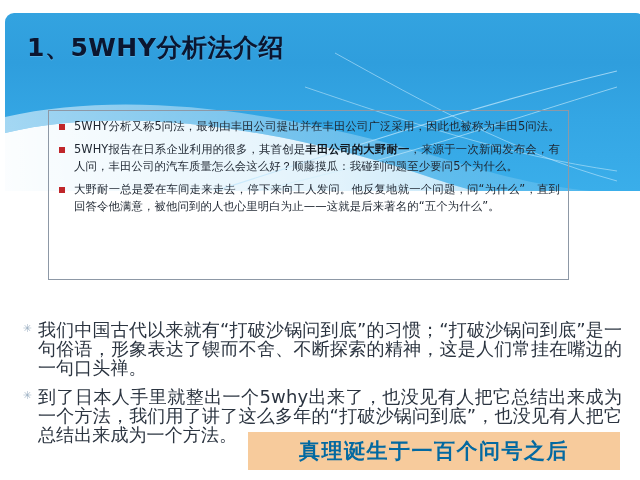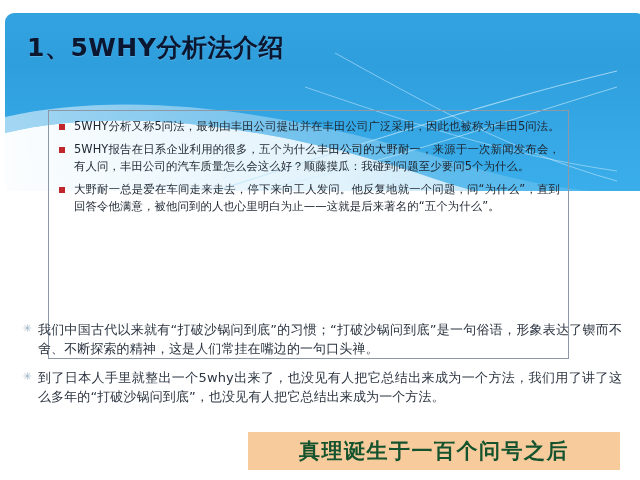--- a/index.html
+++ b/index.html
@@ -33,65 +33,65 @@
     text-shadow:0 1px 0 rgba(255,255,255,.18);
   }
   .hdr-sub{
     position:absolute;left:50px;top:59px;
     font-size:23px;font-weight:400;color:#10203f;
     white-space:nowrap;
   }
 
   
   .box{
-    position:absolute;left:48px;top:110px;width:521px;height:249px;
+    position:absolute;left:48px;top:110px;width:521px;height:170px;
     border:1px solid #8d98a6;
     background:transparent;
     box-sizing:border-box;
   }
   .box-inner{padding:7px 8px 0 6px;}
 
   .bl{
     display:flex;align-items:flex-start;
     margin:0 0 7px 0;
   }
   .bl:last-child{margin-bottom:0;}
   .bl-mk{
     flex:0 0 auto;width:6px;height:6px;background:#c0262a;
     margin:6px 9px 0 4px;
   }
   .bl-tx{
     flex:1 1 auto;
     font-size:11.4px;line-height:16.4px;color:#1d2530;
     text-align:justify;letter-spacing:0.1px;
   }
-  .bl-tx b{font-weight:normal;color:#111820;}
+  .bl-tx b{font-weight:bold;color:#111820;}
 
   
   .lowlist{
     position:absolute;left:22px;top:320px;width:600px;
   }
   .lb{display:flex;align-items:flex-start;margin-bottom:10px;}
   .lb-mk{
     flex:0 0 auto;width:10px;text-align:center;
     color:#9fb2c4;font-size:11px;line-height:17px;margin-right:6px;
   }
   .lb-tx{
-    flex:1 1 auto;font-size:13px;line-height:19px;color:#2b3440;
+    flex:1 1 auto;font-size:18px;line-height:19px;color:#2b3440;
     text-align:justify;letter-spacing:0.1px;
   }
 
   
   .banner{
     position:absolute;left:248px;top:432px;width:372px;height:38px;
     background:#f7cb9c;
     display:flex;align-items:center;justify-content:center;
   }
   .banner-tx{
-    font-size:21px;font-weight:bold;color:#14532d;
+    font-size:21px;font-weight:bold;color:#0369a1;
     letter-spacing:1.5px;white-space:nowrap;
   }
 </style>
 </head>
 <body>
 
 <div id="slide">
 
   <div class="hdr-band">
     <svg class="wave-svg" viewBox="0 0 612 178" preserveAspectRatio="none">
@@ -123,21 +123,21 @@
   <div class="box">
     <div class="box-inner">
 
       <div class="bl">
         <span class="bl-mk"></span>
         <span class="bl-tx">5WHY分析又称5问法，最初由丰田公司提出并在丰田公司广泛采用，因此也被称为丰田5问法。</span>
       </div>
 
       <div class="bl">
         <span class="bl-mk"></span>
-        <span class="bl-tx"><span>5WHY报告在日系企业利用的很多，五个为什么</span><b>丰田公司的大野耐一</b><span>，来源于一次新闻发布会，有人问，丰田公司的汽车质量怎么会这么好？顺藤摸瓜：我碰到问题至少要问5个为什么。</span></span>
+        <span class="bl-tx"><span>5WHY报告在日系企业利用的很多，其首创是</span><b>丰田公司的大野耐一</b><span>，来源于一次新闻发布会，有人问，丰田公司的汽车质量怎么会这么好？顺藤摸瓜：我碰到问题至少要问5个为什么。</span></span>
       </div>
 
       <div class="bl">
         <span class="bl-mk"></span>
         <span class="bl-tx">大野耐一总是爱在车间走来走去，停下来向工人发问。他反复地就一个问题，问“为什么”，直到回答令他满意，被他问到的人也心里明白为止——这就是后来著名的“五个为什么”。</span>
       </div>
 
 
     </div>
   </div>

